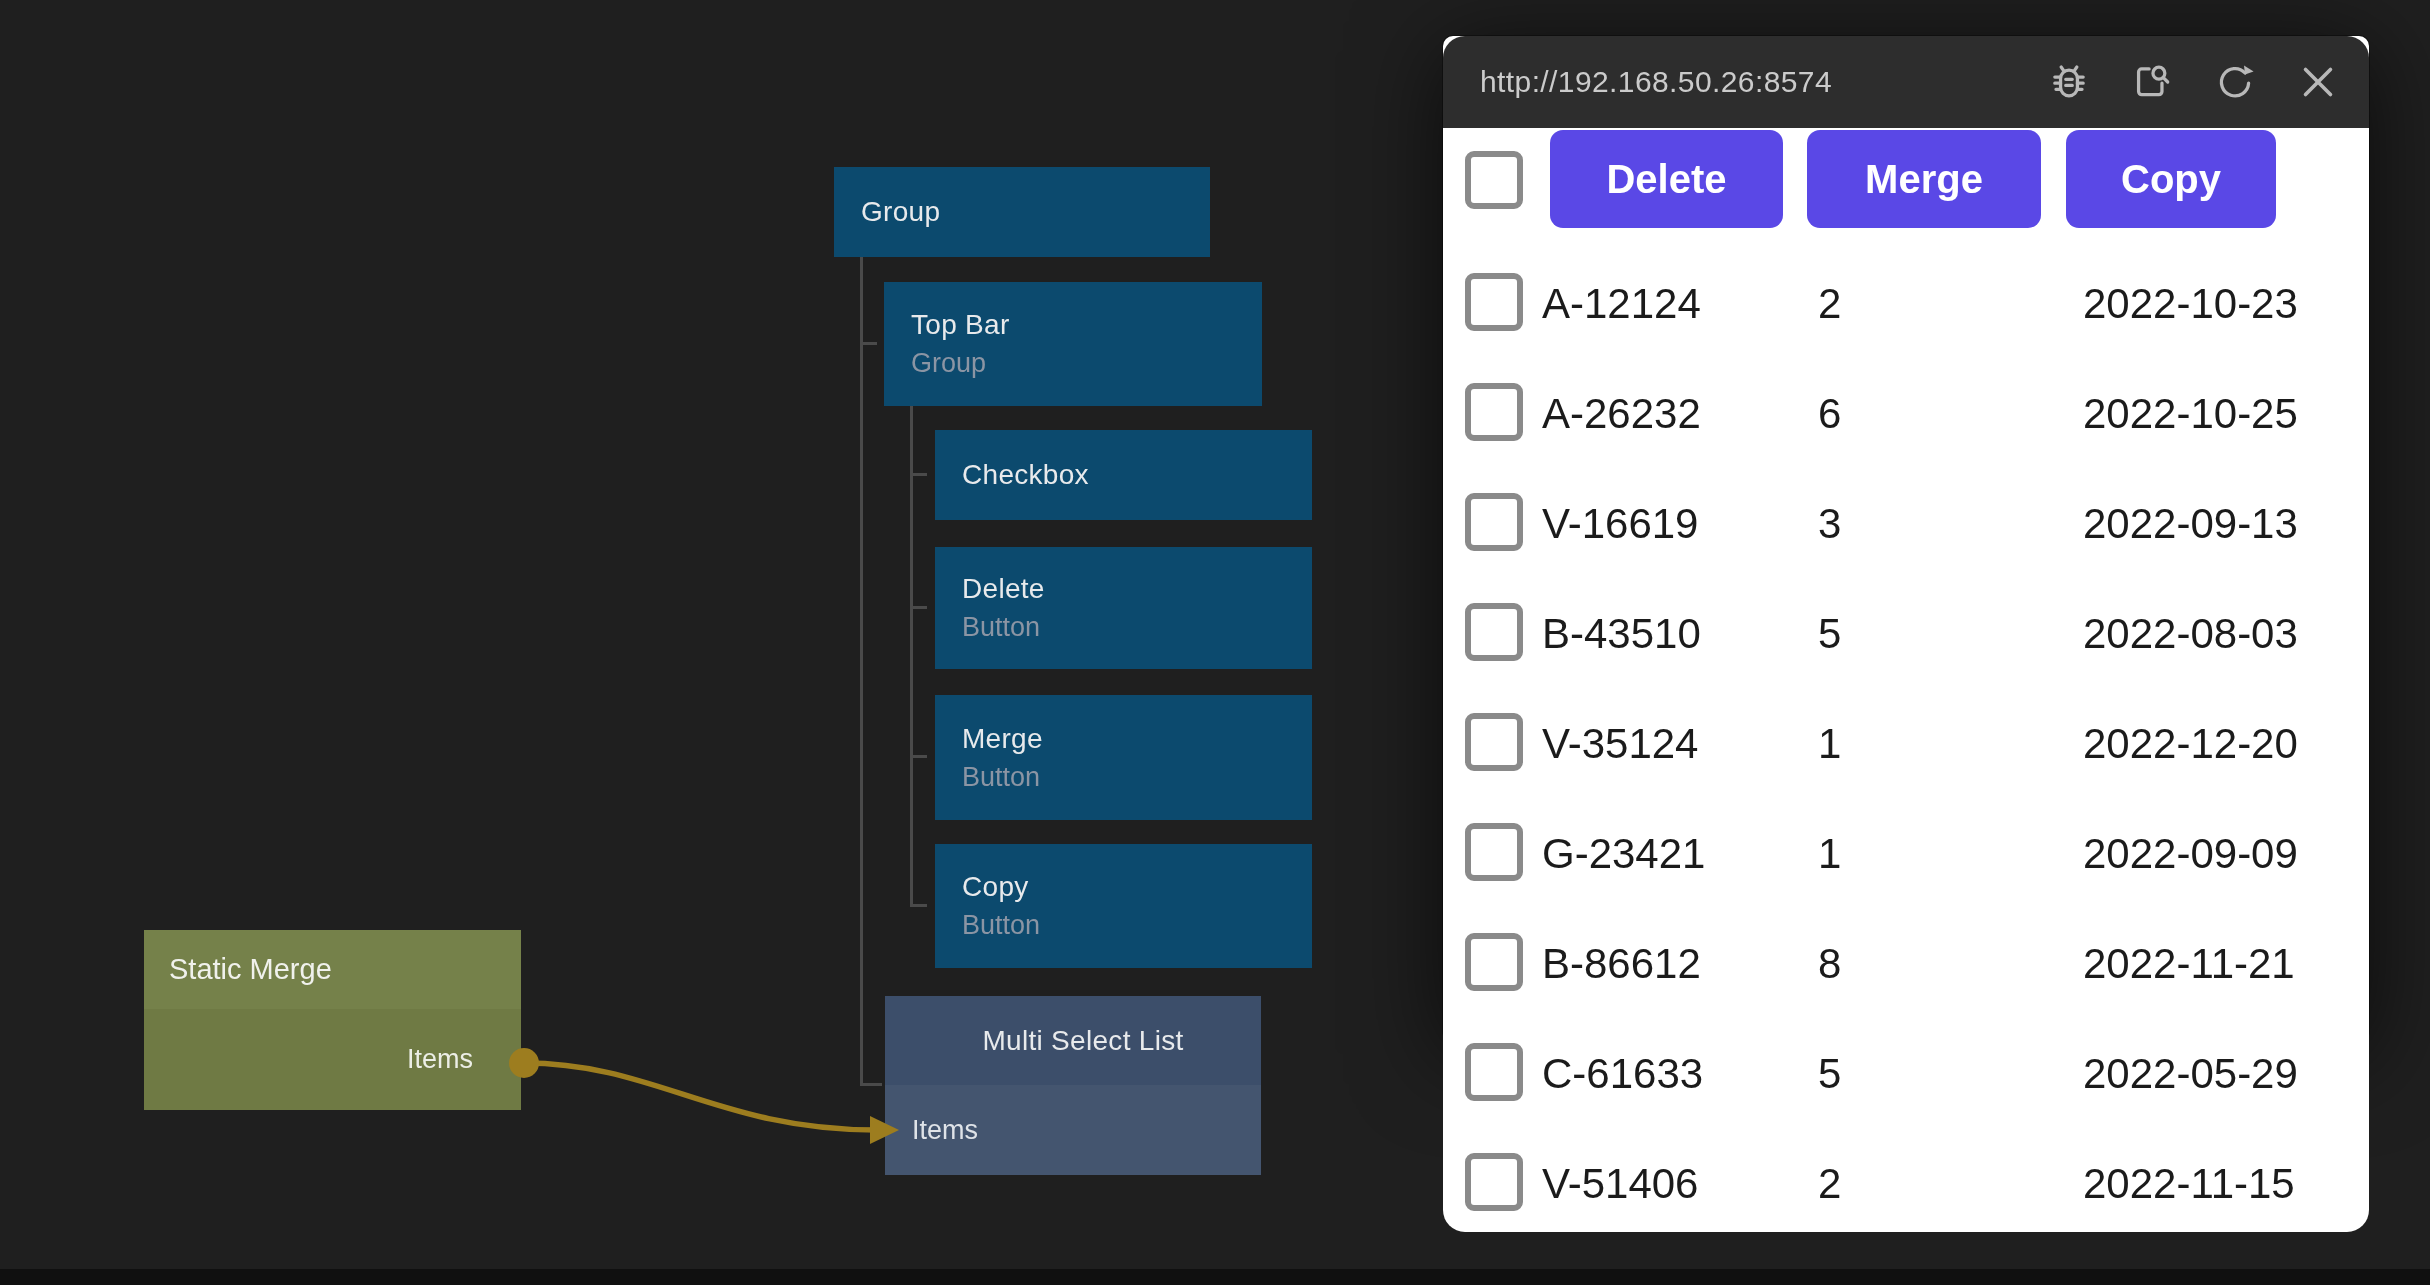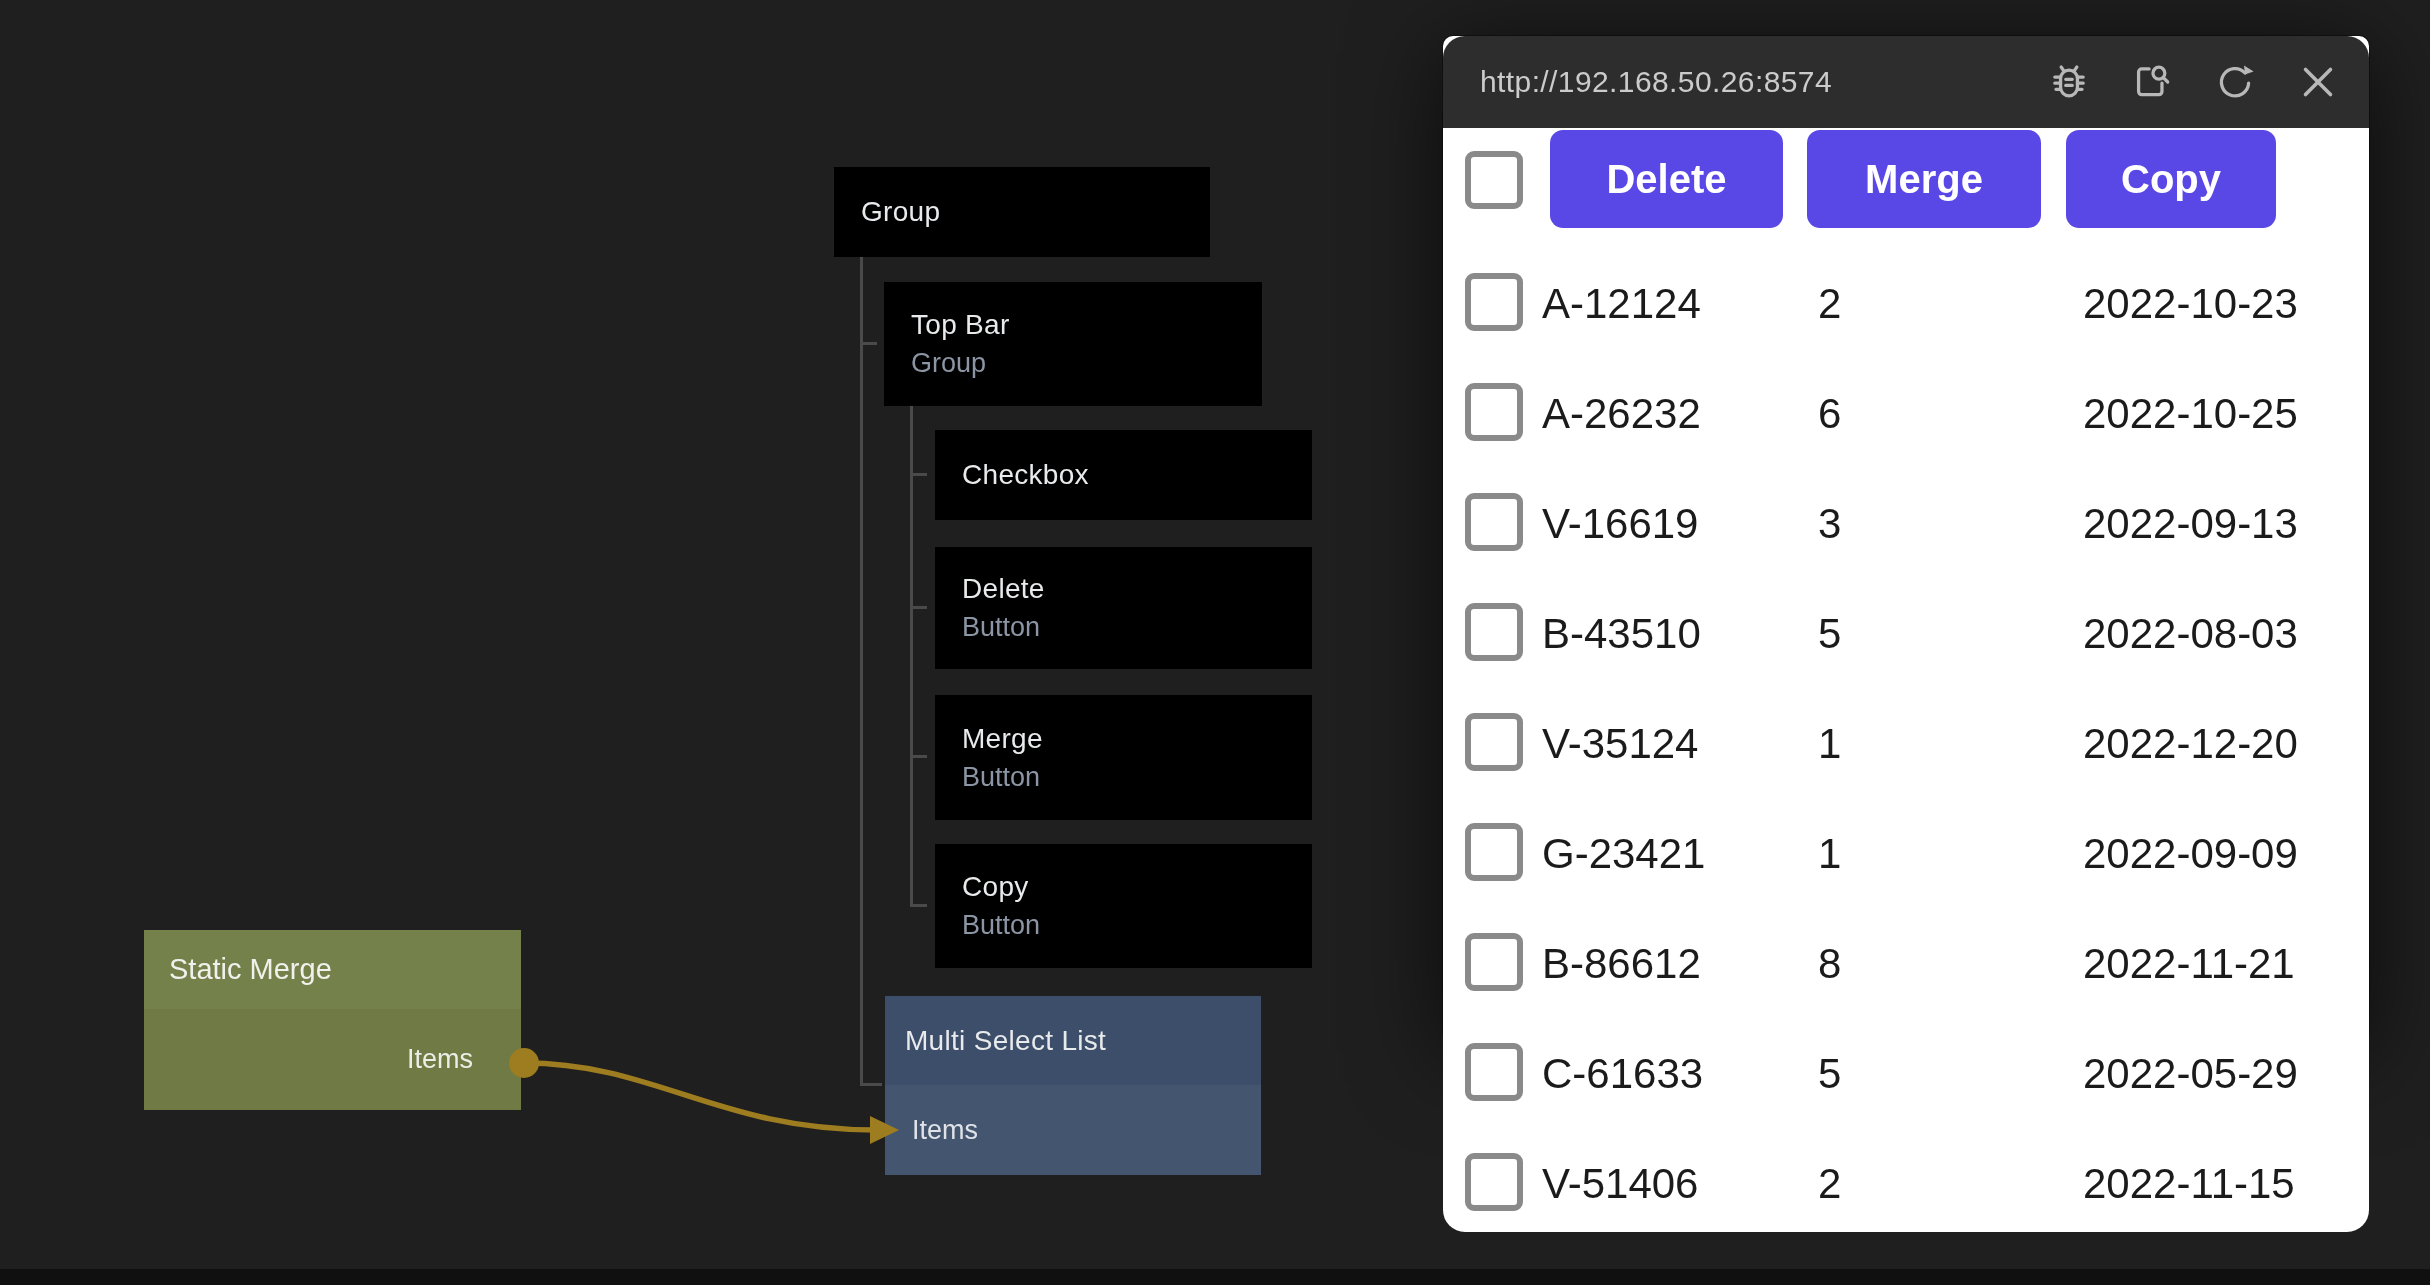--- a/index.html
+++ b/index.html
@@ -11,39 +11,39 @@
     font-family: "Liberation Sans", sans-serif;
   }
   
   .canvas { position: absolute; inset: 0; }
   .bottom-strip { position: absolute; left: 0; bottom: 0; width: 100%; height: 16px; background: #101010; }
 
   .tree-line { position: absolute; background: #4a4a4a; }
 
   .node {
     position: absolute;
-    background: #000000;
+    background: #0c4a6e;
     color: #e8eaec;
     display: flex;
     flex-direction: column;
     justify-content: center;
     padding-left: 27px;
   }
   .node .title { font-size: 28px; letter-spacing: 0.3px; }
   .node .subtitle { font-size: 27px; color: #8b95a4; margin-top: 7px; }
 
   .node-group            { left: 834px;  top: 167px; width: 376px; height: 90px; }
   .node-topbar           { left: 884px;  top: 282px; width: 378px; height: 124px; }
   .node-checkbox         { left: 935px;  top: 430px; width: 377px; height: 90px; }
   .node-delete           { left: 935px;  top: 547px; width: 377px; height: 122px; }
   .node-merge            { left: 935px;  top: 695px; width: 377px; height: 125px; }
   .node-copy             { left: 935px;  top: 844px; width: 377px; height: 124px; }
 
   .node-msl { left: 885px; top: 996px; width: 376px; height: 179px; padding: 0; display: block; }
-  .msl-header { height: 89px; background: #3c4e6a; display: flex; align-items: center; padding-left: 20px; }
+  .msl-header { height: 89px; background: #3c4e6a; display: flex; align-items: center; padding-left: 20px; justify-content: center; }
   .msl-items  { height: 90px; background: #44556f; display: flex; align-items: center; padding-left: 27px;
                 font-size: 27px; color: #dfe3e8; }
 
   .node-static { left: 144px; top: 930px; width: 377px; height: 180px; padding: 0; display: block; background: none; }
   .static-header { height: 79px; background: #75814a; display: flex; align-items: center; padding-left: 25px;
                    font-size: 29px; color: #f0f1ec; }
   .static-body   { height: 101px; background: #6f7a44; display: flex; align-items: center; justify-content: flex-end;
                    padding-right: 48px; font-size: 27px; color: #eceee6; }
 
   .edge-layer { position: absolute; inset: 0; width: 2430px; height: 1285px; pointer-events: none; }

